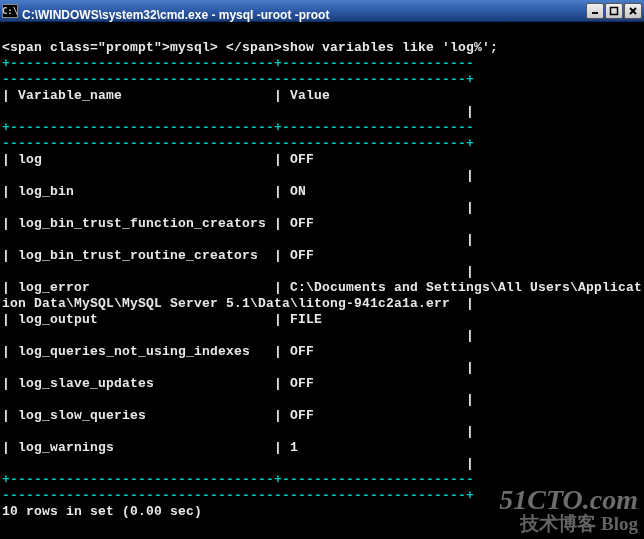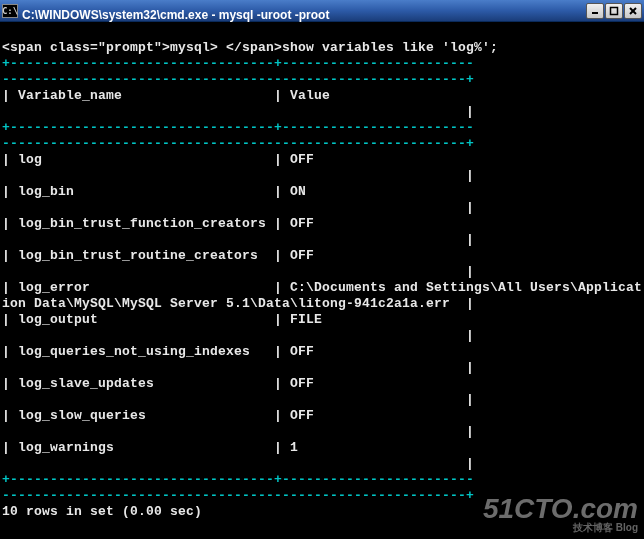--- a/index.html
+++ b/index.html
@@ -71,33 +71,33 @@
     letter-spacing: 0.2px;
     color: #e8e8e8;
   }
   .cyan-sep { color: #00c4c4; display: inline; }
   .watermark {
     position: absolute;
     right: 6px;
     bottom: 6px;
     text-align: right;
     color: rgba(200,200,200,0.55);
-    font-family: Liberation Sans, sans-serif;
+    font-family: Liberation Serif, serif;
     pointer-events: none;
     line-height: 1;
   }
   .watermark .big {
     font-size: 28px;
     font-weight: bold;
     font-style: italic;
     color: rgba(180,180,180,0.6);
     text-shadow: 1px 1px 0 rgba(0,0,0,0.4);
   }
   .watermark .sub {
-    font-size: 10px;
+    font-size: 19px;
     font-weight: bold;
     color: rgba(180,180,180,0.55);
   }
 </style>
 </head>
 <body>
 
 <div class="titlebar">
   <div class="titlebar-left">
     <div class="app-icon">C:\</div>

